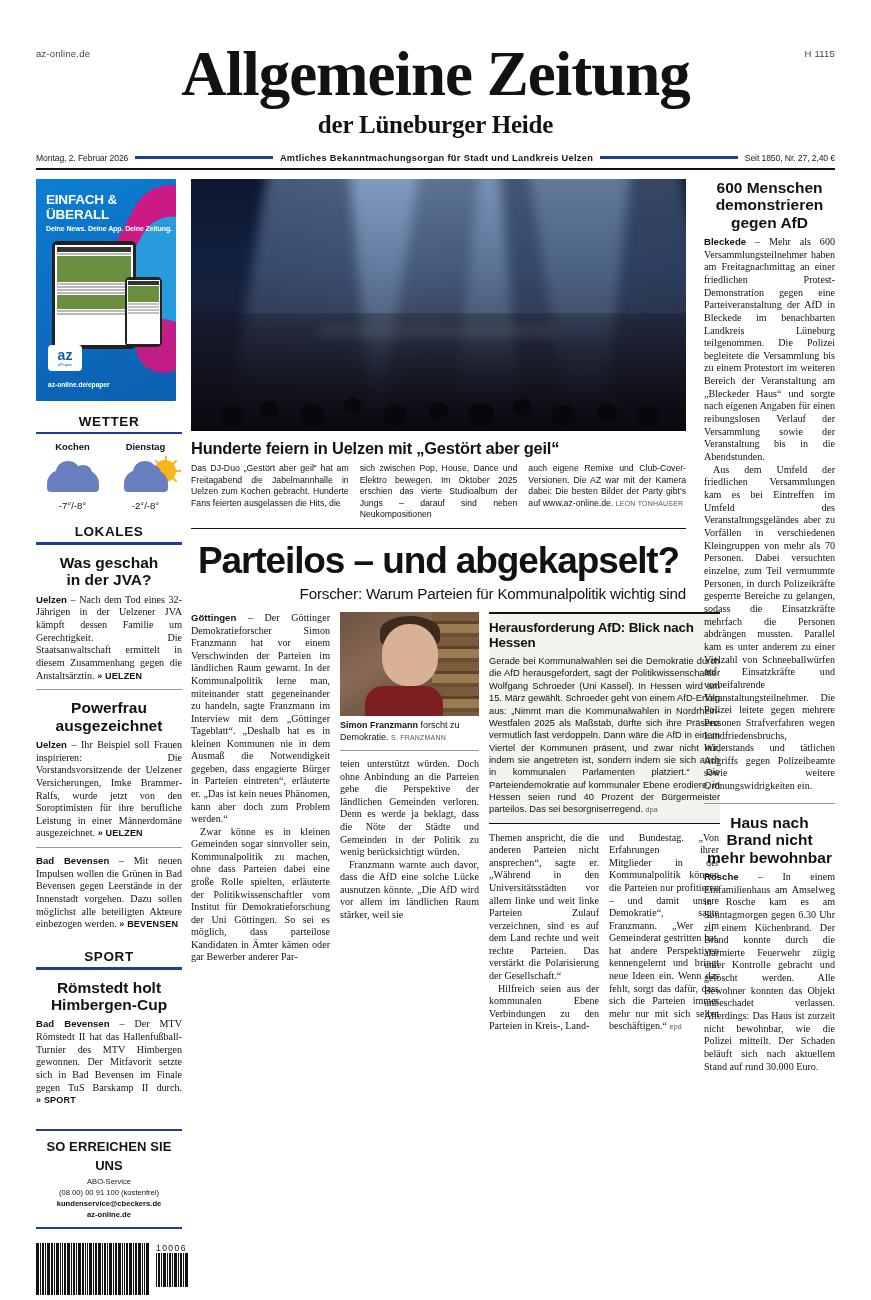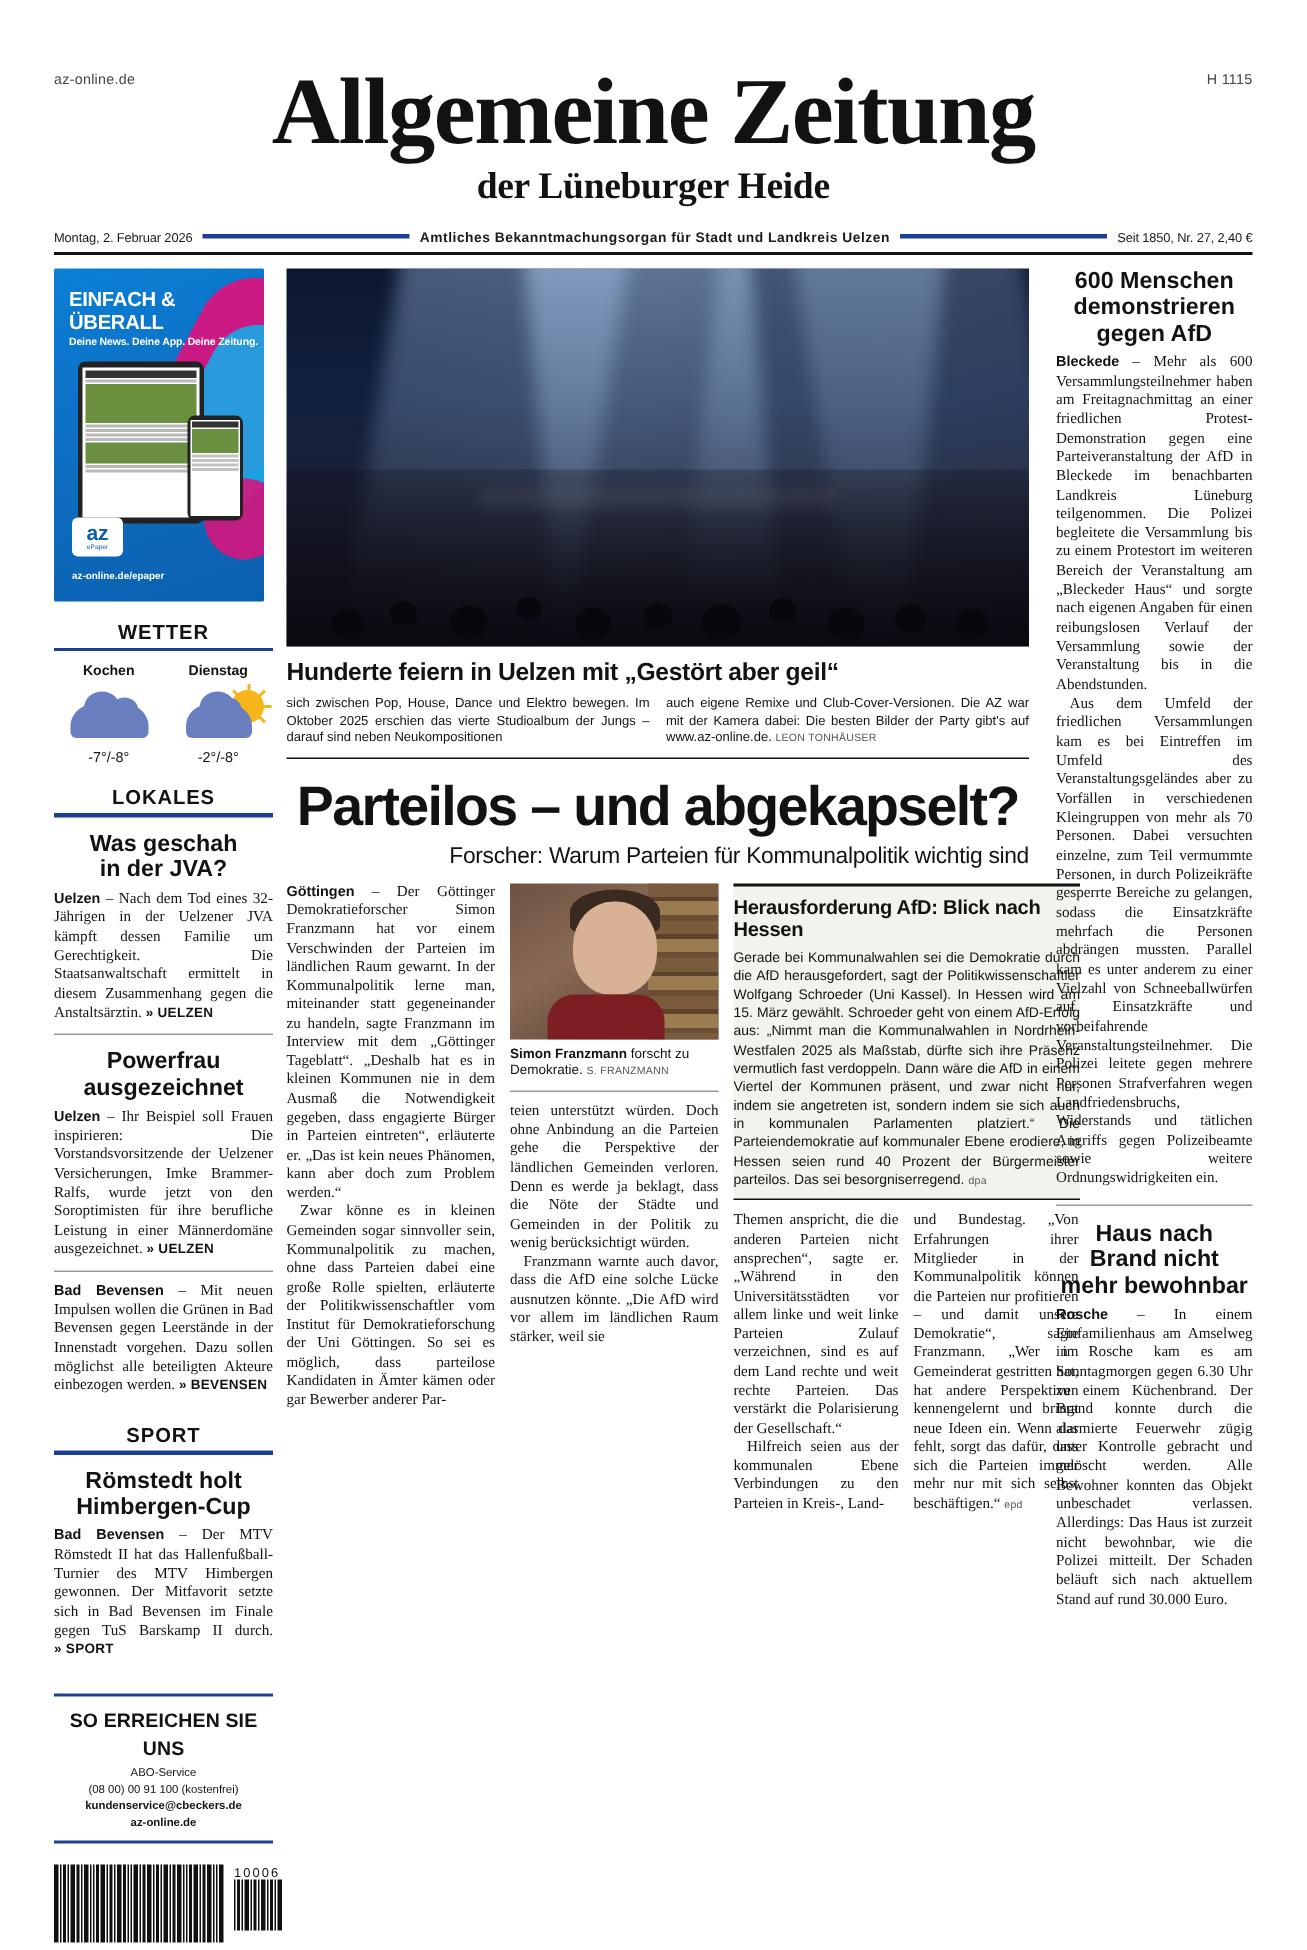--- a/index.html
+++ b/index.html
@@ -392,20 +392,21 @@
         <div class="pm-head" style="left:48%;width:19px;height:17px;bottom:12px"></div>
         <div class="pm-head" style="left:56%;width:26px;height:22px"></div>
         <div class="pm-head" style="left:65%;width:18px;height:16px;bottom:16px"></div>
         <div class="pm-head" style="left:73%;width:24px;height:20px"></div>
         <div class="pm-head" style="left:82%;width:20px;height:18px;bottom:10px"></div>
         <div class="pm-head" style="left:90%;width:22px;height:19px"></div>
       </div>
 
       <div class="cap-h">Hunderte feiern in Uelzen mit „Gestört aber geil“</div>
       <div class="cap-cols">
+        <div class="cap-col">Das DJ-Duo „Gestört aber geil“ hat am Freitagabend die Jabelmannhalle in Uelzen zum Kochen gebracht. Hunderte Fans feierten ausgelassen die Hits, die</div>
         <div class="cap-col">sich zwischen Pop, House, Dance und Elektro bewegen. Im Oktober 2025 erschien das vierte Studioalbum der Jungs – darauf sind neben Neukompositionen</div>
         <div class="cap-col"><span>auch eigene Remixe und Club-Cover-Versionen. Die AZ war mit der Kamera dabei: Die besten Bilder der Party gibt's auf www.az-online.de.</span> <span class="credit">LEON TONHÄUSER</span></div>
       </div>
       <div class="thin-rule" style="background:#111"></div>
 
       <div class="lead-h">Parteilos – und abgekapselt?</div>
       <div class="lead-sub">Forscher: Warum Parteien für Kommunalpolitik wichtig sind</div>
 
       <div class="main-cols">
         <div class="mc">

